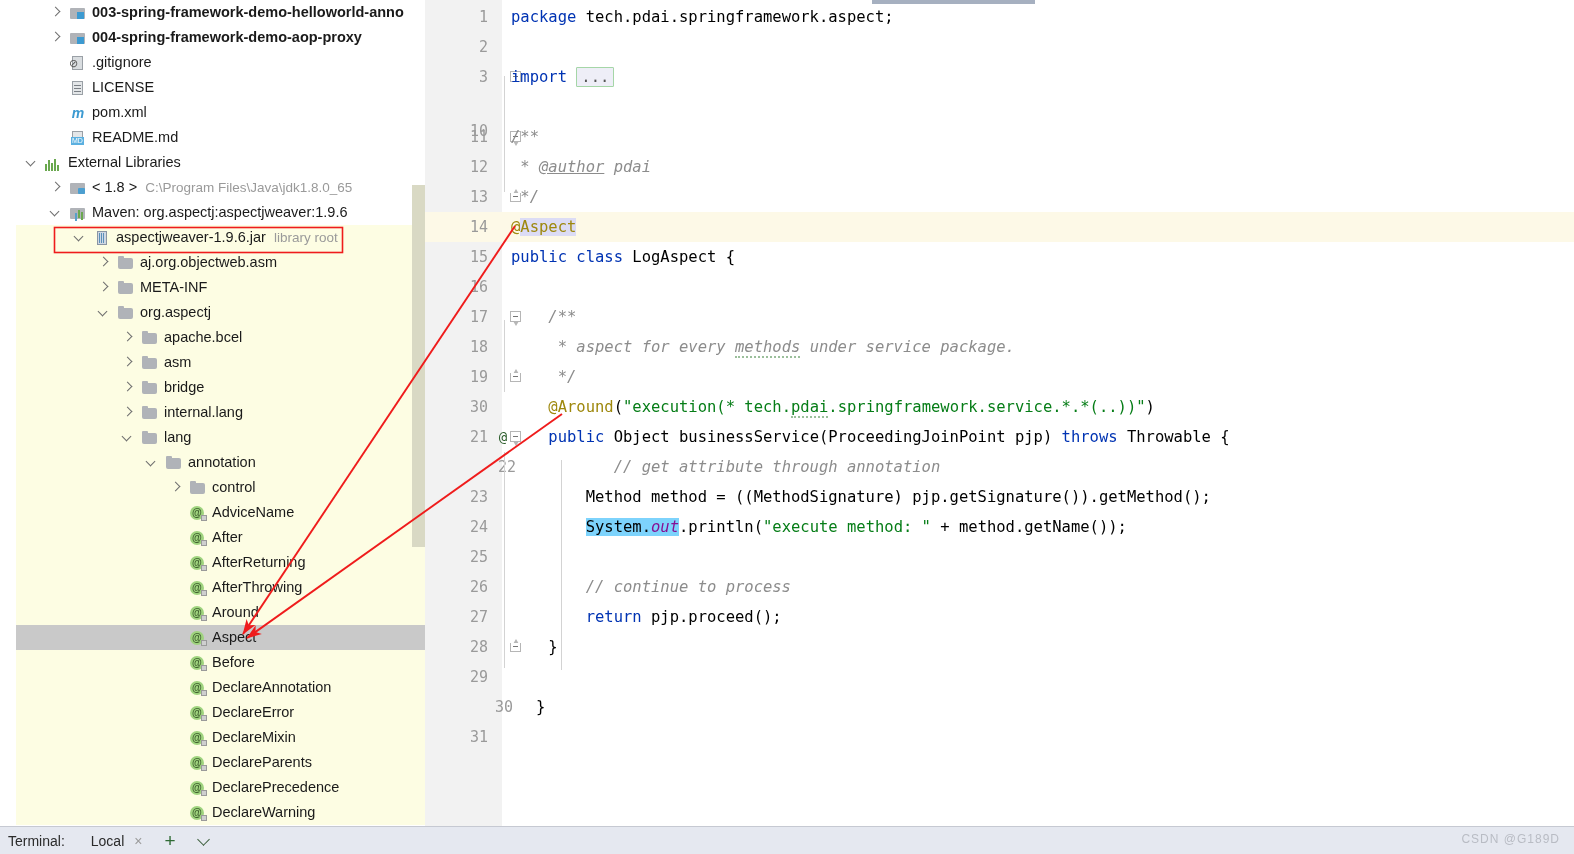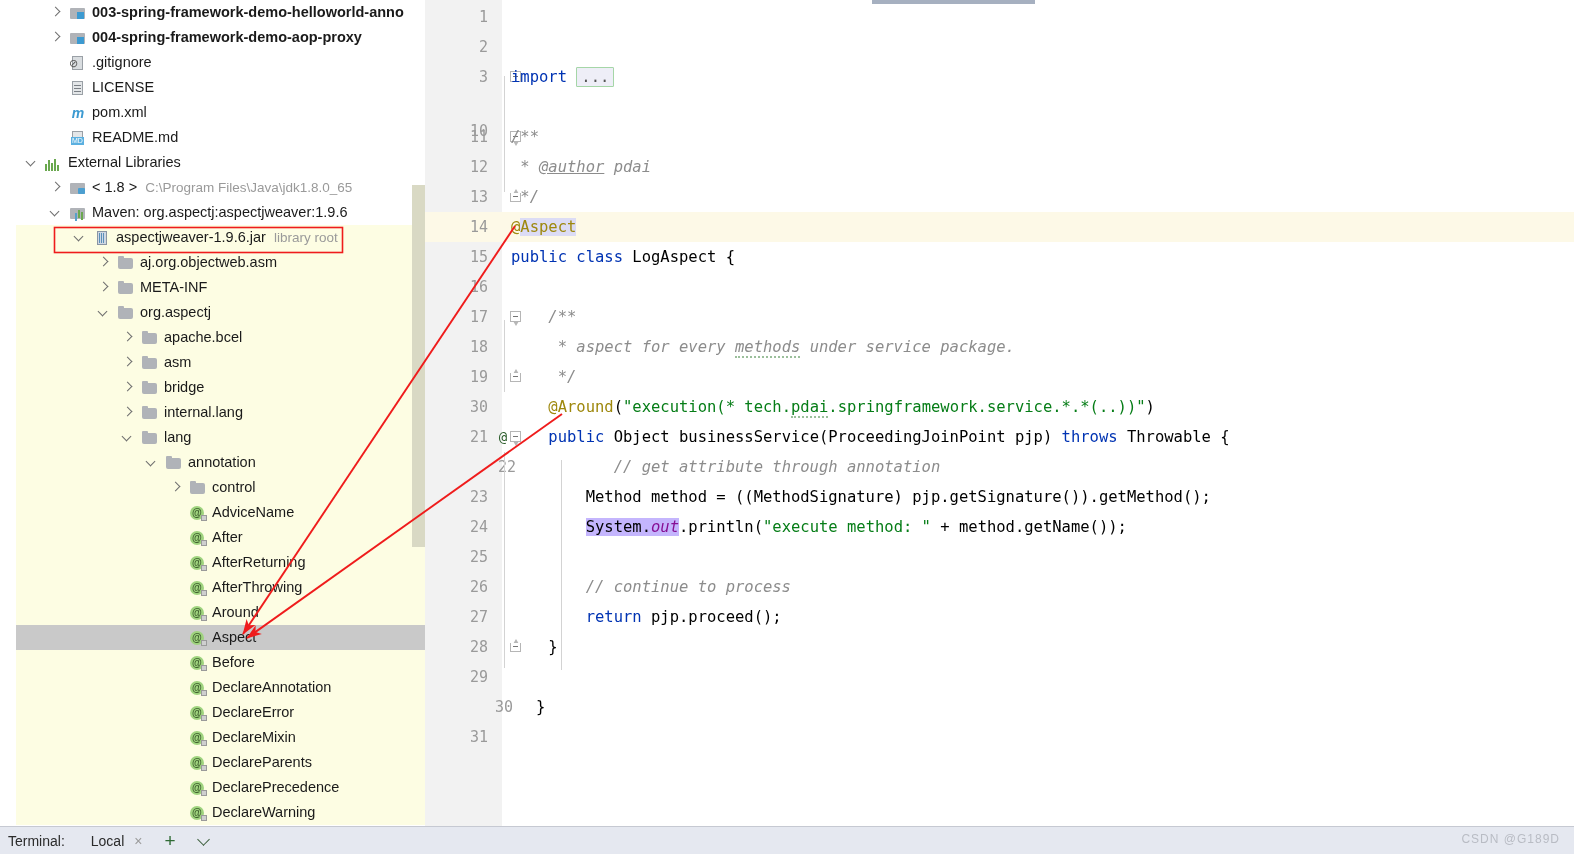--- a/index.html
+++ b/index.html
@@ -186,21 +186,21 @@
 
   
   .kw{color:#0033b3;}
   .anno{color:#9e880d;}
   .str{color:#067d17;}
   .cmt{color:#8c8c8c;font-style:italic;}
   .javadoc{color:#8c8c8c;font-style:italic;}
   .jdtag{color:#8c8c8c;font-style:italic;text-decoration:underline;}
   .fld{color:#871094;font-style:italic;}
   .sel-tok{background:#dcdcf5;}
-  .hl-tok{background:#c4b5fd;}
+  .hl-tok{background:#7dd3fc;}
   .fold-placeholder{
     background:#eeeef7;border:1px solid #a5d6a7;padding:0 4px;border-radius:1px;color:#555;
   }
   .squiggle{border-bottom:2px dotted #9bbf9b;}
 
   
   #editor-hscroll{position:absolute;left:447px;top:0;width:163px;height:4px;background:#a6b0c0;}
 
   
   #statusbar{
@@ -502,20 +502,21 @@
       <div id="tree-thumb"></div>
     </div>
   </div>
 
   <div id="editor">
     <div id="gutter"></div>
     <div id="gutter-fold"></div>
     <div id="code-lines">
         <div class="code-row" style="top: 2px;">
           <div class="lnum">1</div>
+          <div class="ltxt"><span class="kw">package</span> tech.pdai.springframework.aspect;</div>
         </div>
         <div class="code-row" style="top: 32px;">
           <div class="lnum">2</div>
           <div class="ltxt"></div>
         </div>
         <div class="code-row" style="top: 62px;">
           <div class="lnum">3</div>
           <div class="gmark" style="left: 82px;">
             <span class="fold-plus"></span>
           </div>

